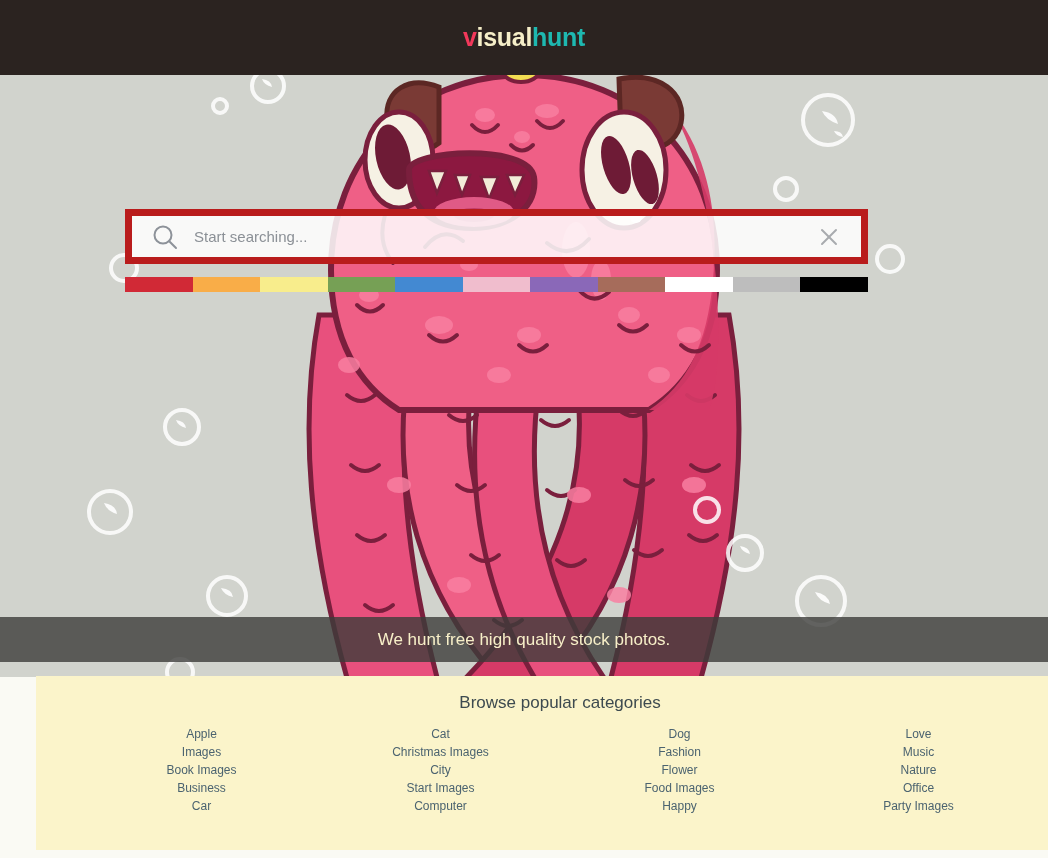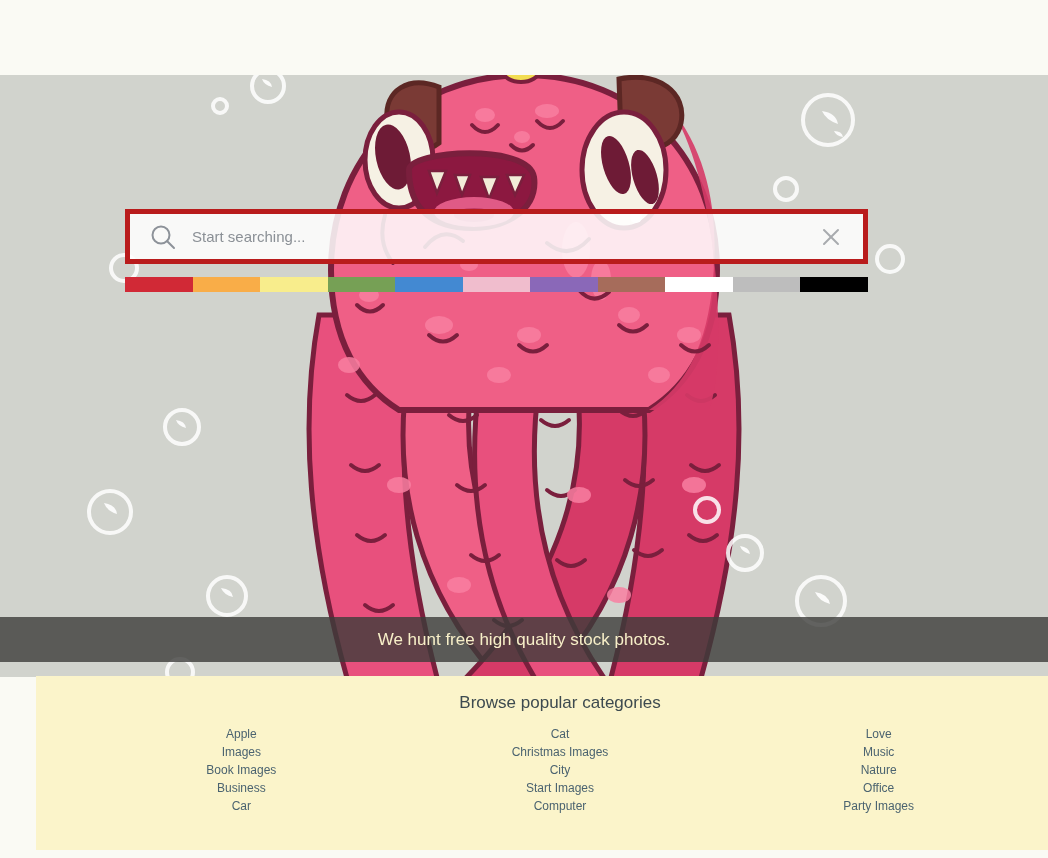--- a/index.html
+++ b/index.html
@@ -35,21 +35,21 @@
     transform: translateX(-50%);
     width: 470px; height: 620px;
   }
   .bubbles { position: absolute; inset: 0; pointer-events: none; }
 
   
   .search-wrap {
     position: absolute; top: 134px; left: 125px;
     width: 743px; height: 55px;
     background: rgba(255,255,255,0.86);
-    border: 5px solid #b91c1c;
+    border: 7px solid #b91c1c;
     display: flex; align-items: center;
   }
   .search-icon { margin-left: 20px; flex: 0 0 auto; display: flex; }
   .search-input {
     flex: 1 1 auto;
     border: none; outline: none; background: transparent;
     font-family: "Liberation Sans", sans-serif;
     font-size: 15px; color: #565c63;
     margin-left: 16px;
   }
@@ -102,20 +102,25 @@
   .footer-strip {
     position: absolute; top: 850px; left: 0;
     width: 1048px; height: 8px; background: #fafaf4;
   }
 </style>
 </head>
 <body>
 
 <div class="page">
 
+  <div class="header">
+    <div class="logo">
+      <span class="v">v</span><span class="isual">isual</span><span class="hunt">hunt</span>
+    </div>
+  </div>
 
   <div class="hero">
 
     <svg class="hero-art" viewBox="0 0 470 620">
       <defs>
         <clipPath id="heroclip">
             <rect x="0" y="0" width="470" height="620"></rect>
           </clipPath>
       </defs>
       <g clip-path="url(#heroclip)">
@@ -292,20 +297,27 @@
         <a class="cat-link">Car</a>
       </div>
       <div class="cat-col">
         <a class="cat-link">Cat</a>
         <a class="cat-link">Christmas Images</a>
         <a class="cat-link">City</a>
         <a class="cat-link">Start Images</a>
         <a class="cat-link">Computer</a>
       </div>
       <div class="cat-col">
+        <a class="cat-link">Dog</a>
+        <a class="cat-link">Fashion</a>
+        <a class="cat-link">Flower</a>
+        <a class="cat-link">Food Images</a>
+        <a class="cat-link">Happy</a>
+      </div>
+      <div class="cat-col">
         <a class="cat-link">Love</a>
         <a class="cat-link">Music</a>
         <a class="cat-link">Nature</a>
         <a class="cat-link">Office</a>
         <a class="cat-link">Party Images</a>
       </div>
     </div>
   </div>
 
   <div class="footer-strip"></div>

